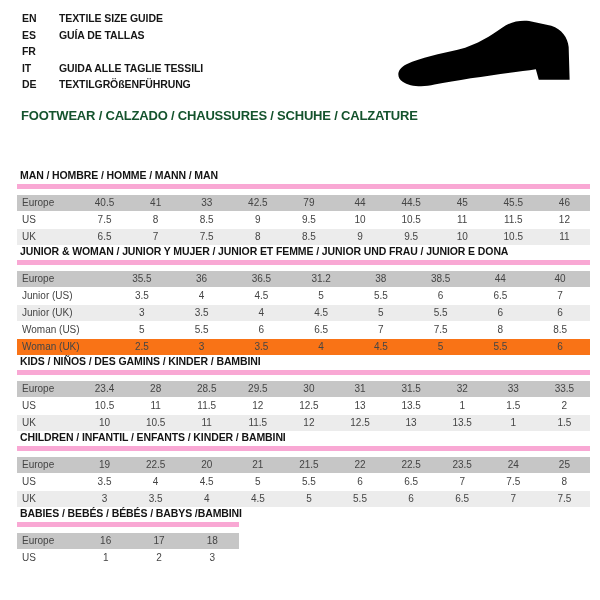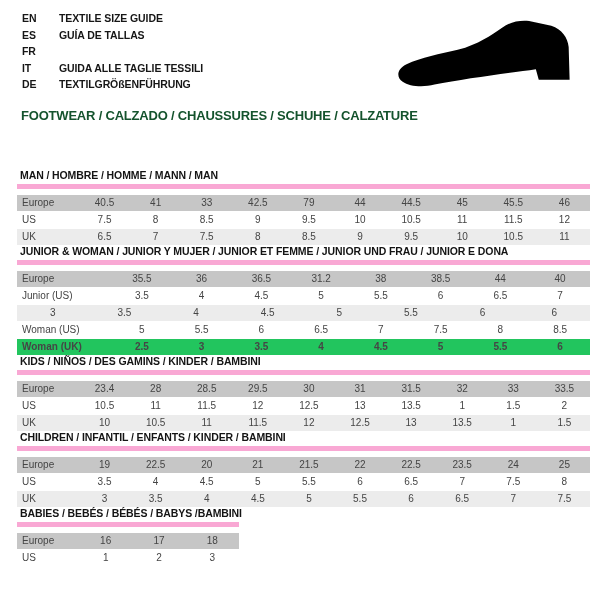--- a/index.html
+++ b/index.html
@@ -143,41 +143,42 @@
             <div class="cell-val">3.5</div>
             <div class="cell-val">4</div>
             <div class="cell-val">4.5</div>
             <div class="cell-val">5</div>
             <div class="cell-val">5.5</div>
             <div class="cell-val">6</div>
             <div class="cell-val">6.5</div>
             <div class="cell-val">7</div>
           </div>
           <div class="row alt" style="background: rgb(236, 236, 236);">
+            <div class="cell-label" style="width: 90px;">Junior (UK)</div>
             <div class="cell-val">3</div>
             <div class="cell-val">3.5</div>
             <div class="cell-val">4</div>
             <div class="cell-val">4.5</div>
             <div class="cell-val">5</div>
             <div class="cell-val">5.5</div>
             <div class="cell-val">6</div>
             <div class="cell-val">6</div>
           </div>
           <div class="row">
             <div class="cell-label" style="width: 90px;">Woman (US)</div>
             <div class="cell-val">5</div>
             <div class="cell-val">5.5</div>
             <div class="cell-val">6</div>
             <div class="cell-val">6.5</div>
             <div class="cell-val">7</div>
             <div class="cell-val">7.5</div>
             <div class="cell-val">8</div>
             <div class="cell-val">8.5</div>
           </div>
-          <div class="row alt" style="background: #22c55e; font-weight: bold;">
+          <div class="row alt" style="background: #f97316;">
             <div class="cell-label" style="width: 90px;">Woman (UK)</div>
             <div class="cell-val">2.5</div>
             <div class="cell-val">3</div>
             <div class="cell-val">3.5</div>
             <div class="cell-val">4</div>
             <div class="cell-val">4.5</div>
             <div class="cell-val">5</div>
             <div class="cell-val">5.5</div>
             <div class="cell-val">6</div>
           </div>

